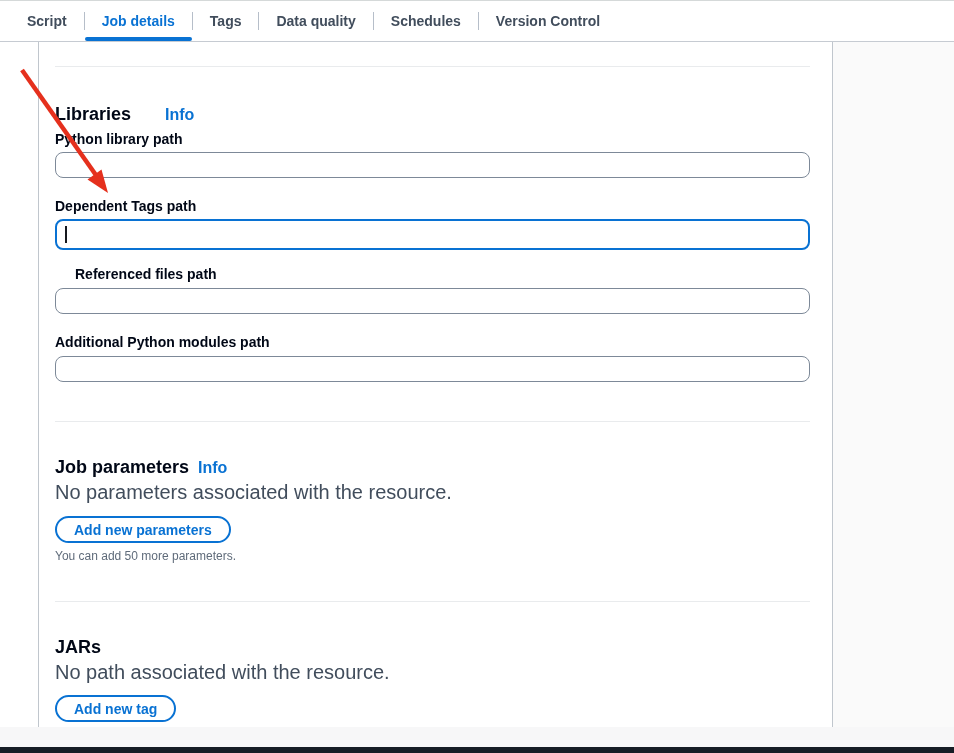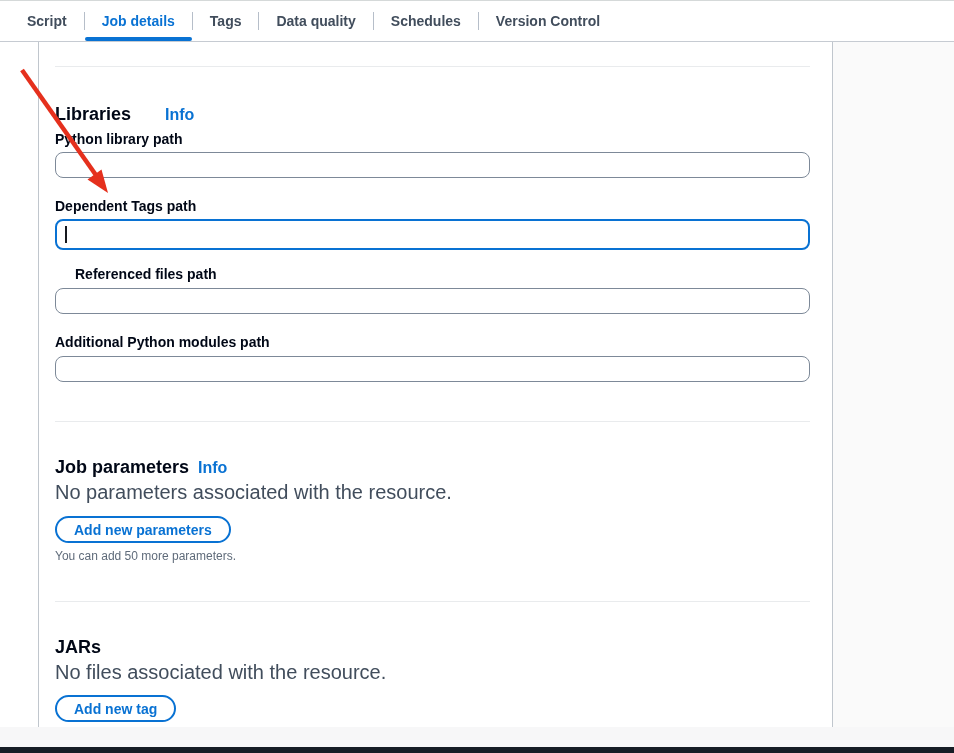--- a/index.html
+++ b/index.html
@@ -168,21 +168,21 @@
       </div>
       <div class="empty-text t-params">No parameters associated with the resource.</div>
       <button class="pill-button btn-param">Add new parameters</button>
       <div class="helper-text">You can add 50 more parameters.</div>
 
       <div class="divider div-3"></div>
 
       <div class="h-row h-tags">
         <h2>JARs</h2>
       </div>
-      <div class="empty-text t-tags">No files associated with the resource.</div>
+      <div class="empty-text t-tags">No path associated with the resource.</div>
       <button class="pill-button btn-tag">Add new tag</button>
 
     </div>
 
     <div class="gutter-right"></div>
   </div>
 
   <div class="bottom-strip"></div>
   <div class="footer-bar"></div>
 

